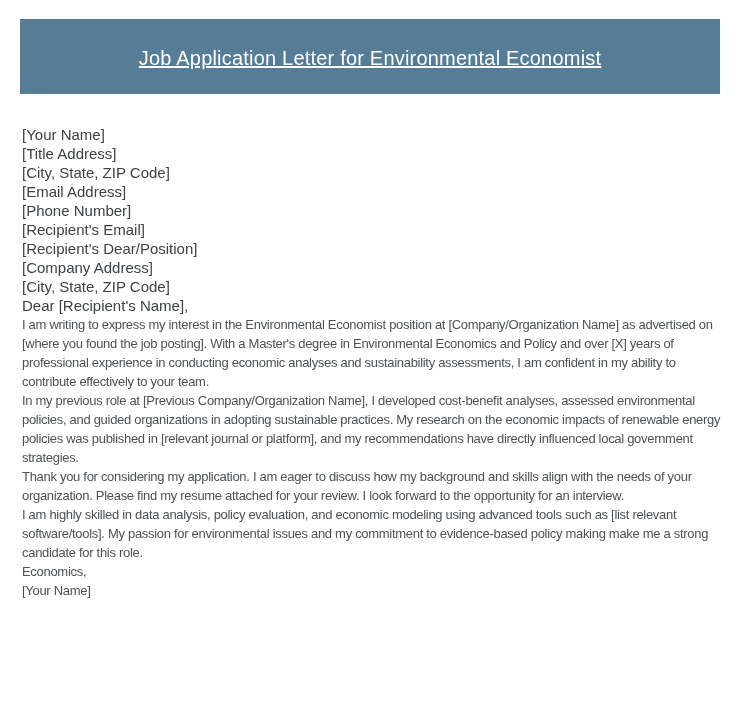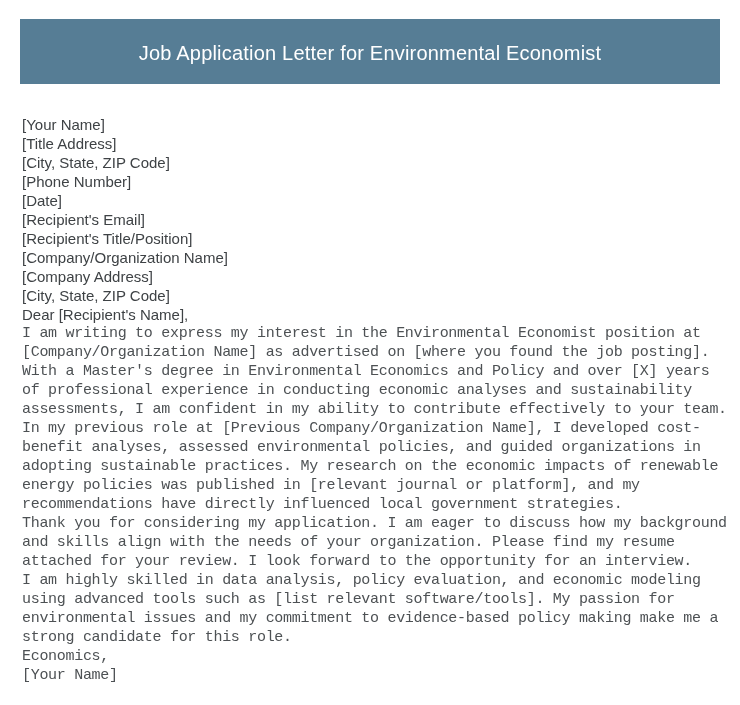--- a/index.html
+++ b/index.html
@@ -15,25 +15,26 @@
     -webkit-font-smoothing: antialiased;
   }
   .page {
     width: 740px;
     height: 705px;
     background: #ffffff;
     box-sizing: border-box;
   }
   .banner {
     margin: 19px 20px 0 20px;
-    height: 65px;
+    height: 75px;
     background: #567d95;
     display: flex;
     align-items: center;
     justify-content: center;
+    text-decoration: underline;
   }
   .banner h1 {
     margin: 0;
     padding-top: 3px;
     color: #ffffff;
     font-size: 20px;
     font-weight: 400;
     letter-spacing: 0.2px;
     text-align: center;
   }
@@ -41,47 +42,45 @@
     margin-top: 31px;
     padding: 0 12px 0 22px;
   }
   .addr-line {
     font-size: 15px;
     line-height: 19px;
     color: #3e4245;
   }
   .para, .closing-line {
     margin: 0;
-    font-size: 15px;
+    font-size: 13px;
     line-height: 19px;
     letter-spacing: -0.3px;
     color: #4d5154;
-    font-family: Liberation Mono, monospace;
   }
 </style>
 </head>
 <body>
 
 <div class="page">
 
   <header class="banner" style="background: rgb(86, 125, 149); color: rgb(255, 255, 255);">
     <h1>Job Application Letter for Environmental Economist</h1>
   </header>
 
   <main class="letter-body">
 
     <div class="addr-block">
       <div class="addr-line">[Your Name]</div>
       <div class="addr-line">[Title Address]</div>
       <div class="addr-line">[City, State, ZIP Code]</div>
+      <div class="addr-line">[Email Address]</div>
       <div class="addr-line">[Phone Number]</div>
-      <div class="addr-line">[Date]</div>
       <div class="addr-line">[Recipient's Email]</div>
-      <div class="addr-line">[Recipient's Title/Position]</div>
-      <div class="addr-line">[Company/Organization Name]</div>
+      <div class="addr-line">[Recipient's Dear/Position]</div>
       <div class="addr-line">[Company Address]</div>
       <div class="addr-line">[City, State, ZIP Code]</div>
       <div class="addr-line">Dear [Recipient's Name],</div>
     </div>
 
     <p class="para">I am writing to express my interest in the Environmental Economist position at [Company/Organization Name] as advertised on [where you found the job posting]. With a Master's degree in Environmental Economics and Policy and over [X] years of professional experience in conducting economic analyses and sustainability assessments, I am confident in my ability to contribute effectively to your team.</p>
     <p class="para">In my previous role at [Previous Company/Organization Name], I developed cost-benefit analyses, assessed environmental policies, and guided organizations in adopting sustainable practices. My research on the economic impacts of renewable energy policies was published in [relevant journal or platform], and my recommendations have directly influenced local government strategies.</p>
     <p class="para">Thank you for considering my application. I am eager to discuss how my background and skills align with the needs of your organization. Please find my resume attached for your review. I look forward to the opportunity for an interview.</p>
     <p class="para">I am highly skilled in data analysis, policy evaluation, and economic modeling using advanced tools such as [list relevant software/tools]. My passion for environmental issues and my commitment to evidence-based policy making make me a strong candidate for this role.</p>
 

